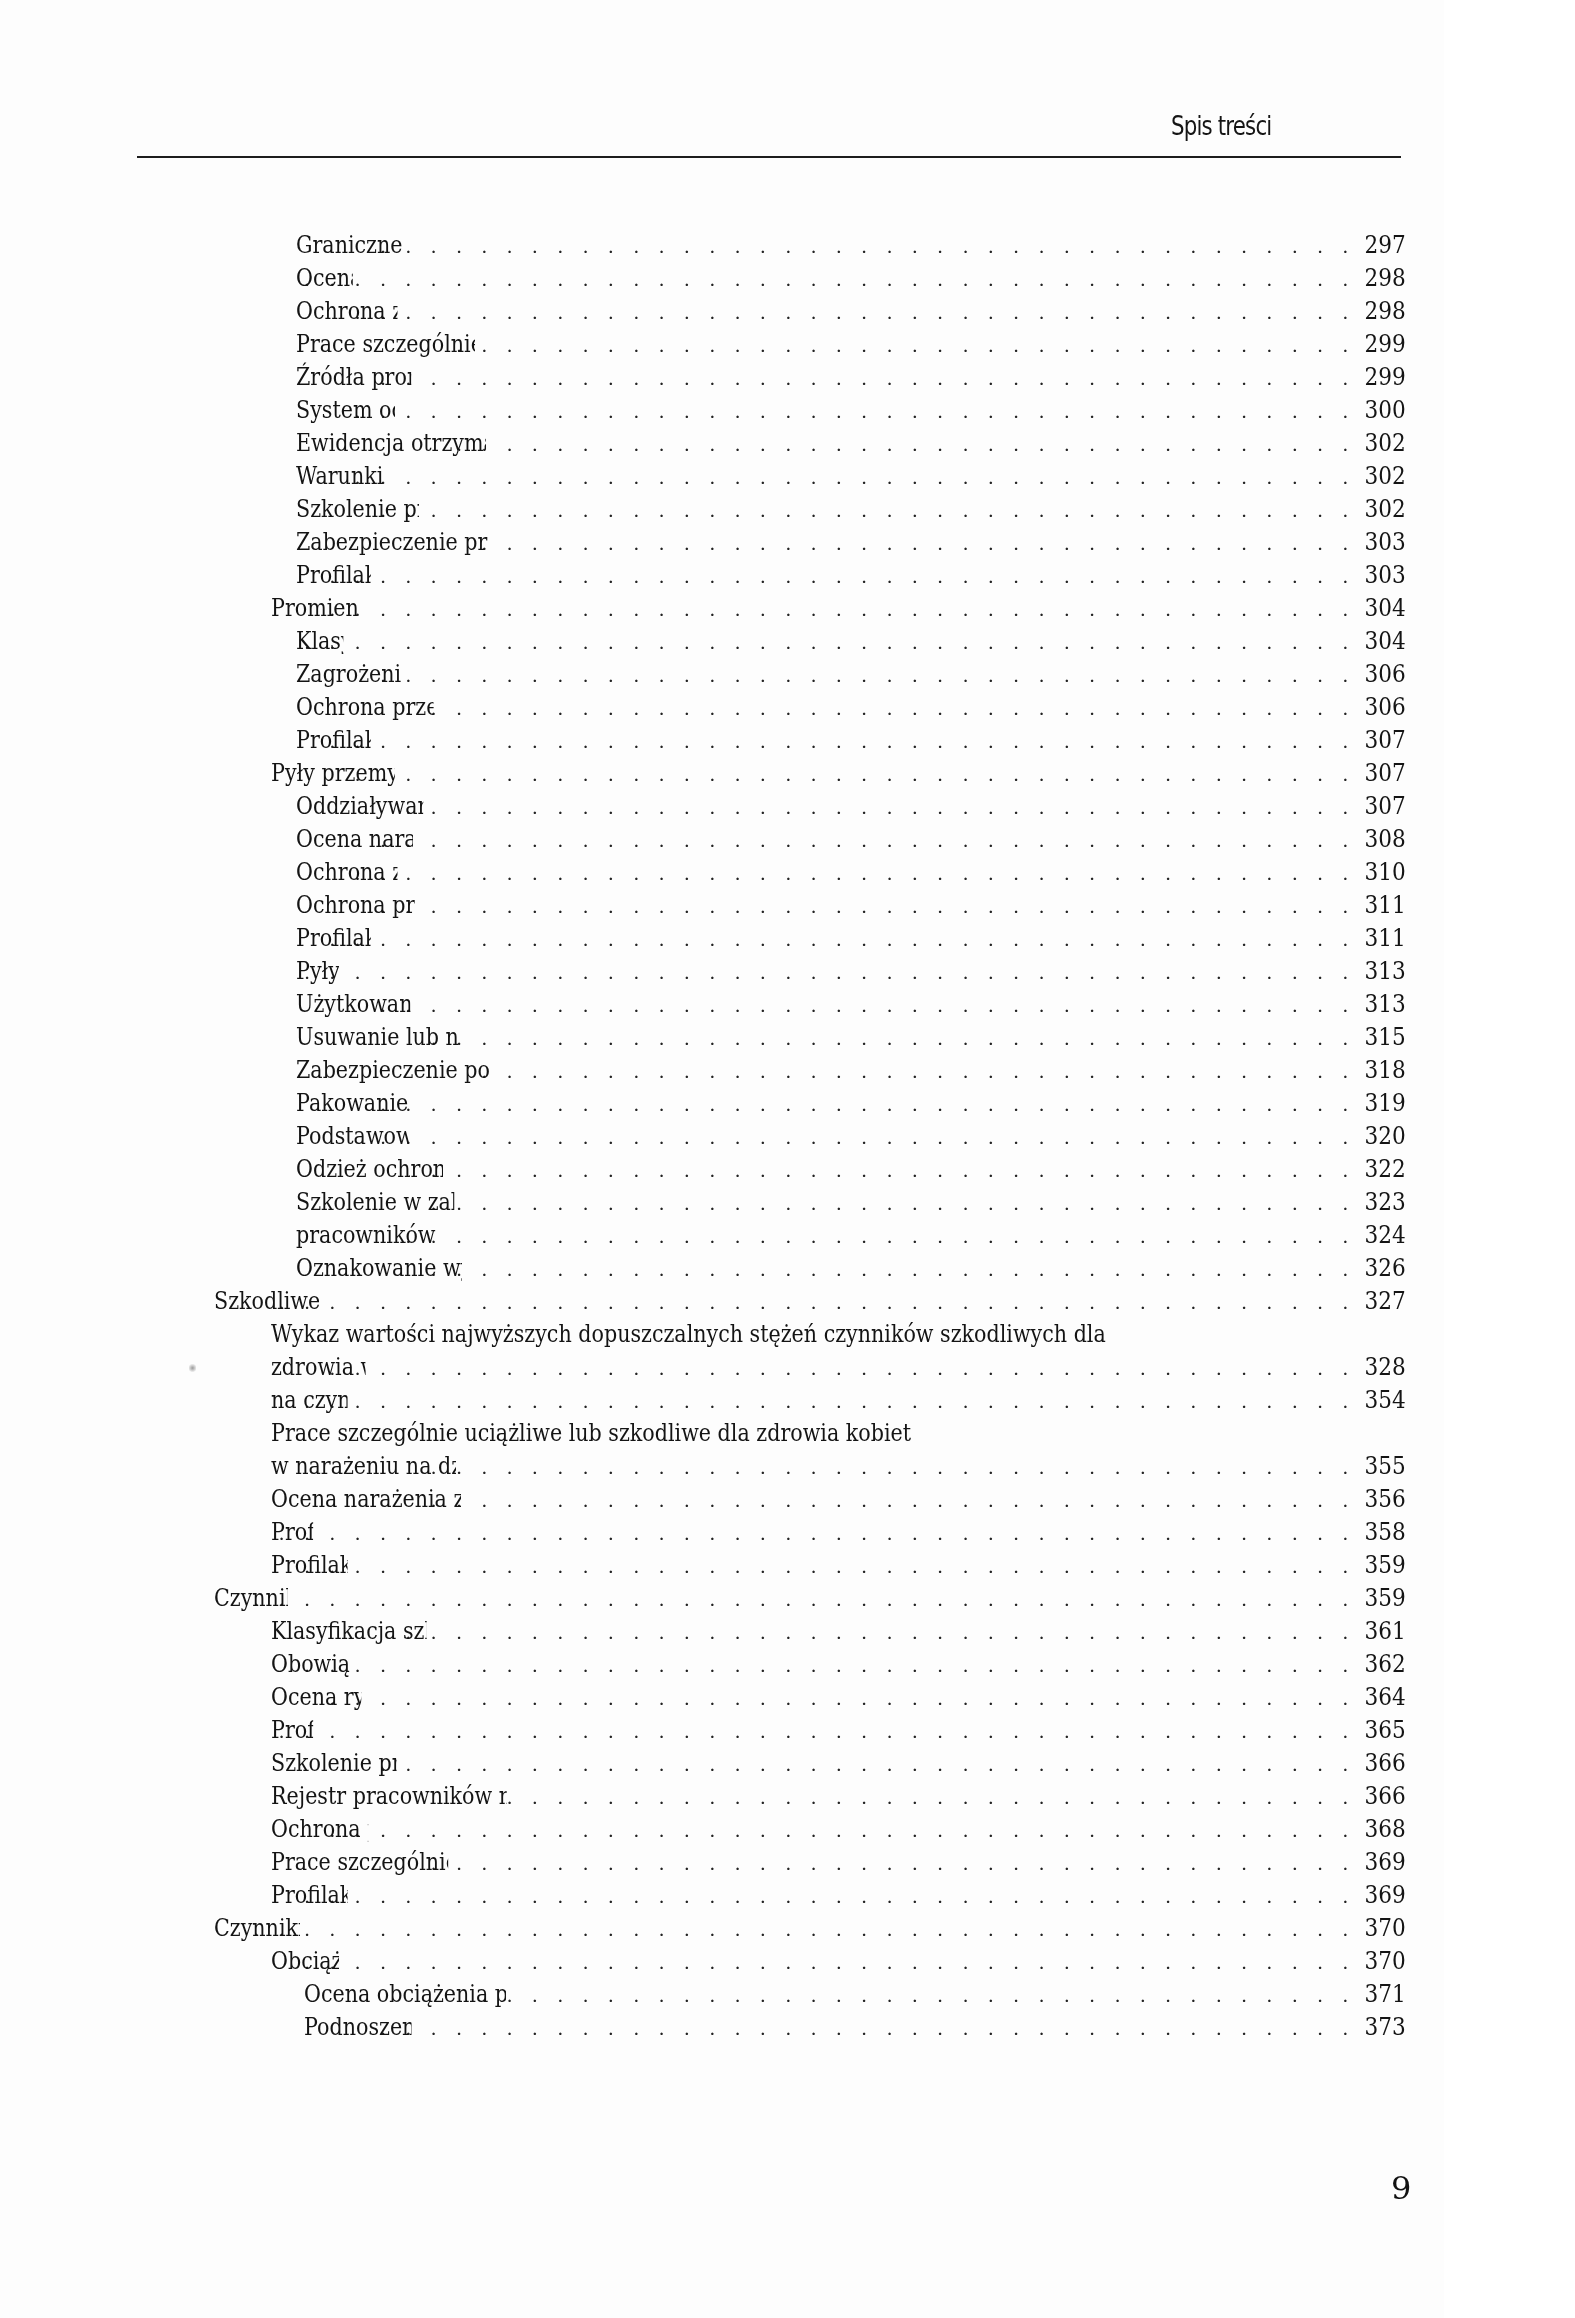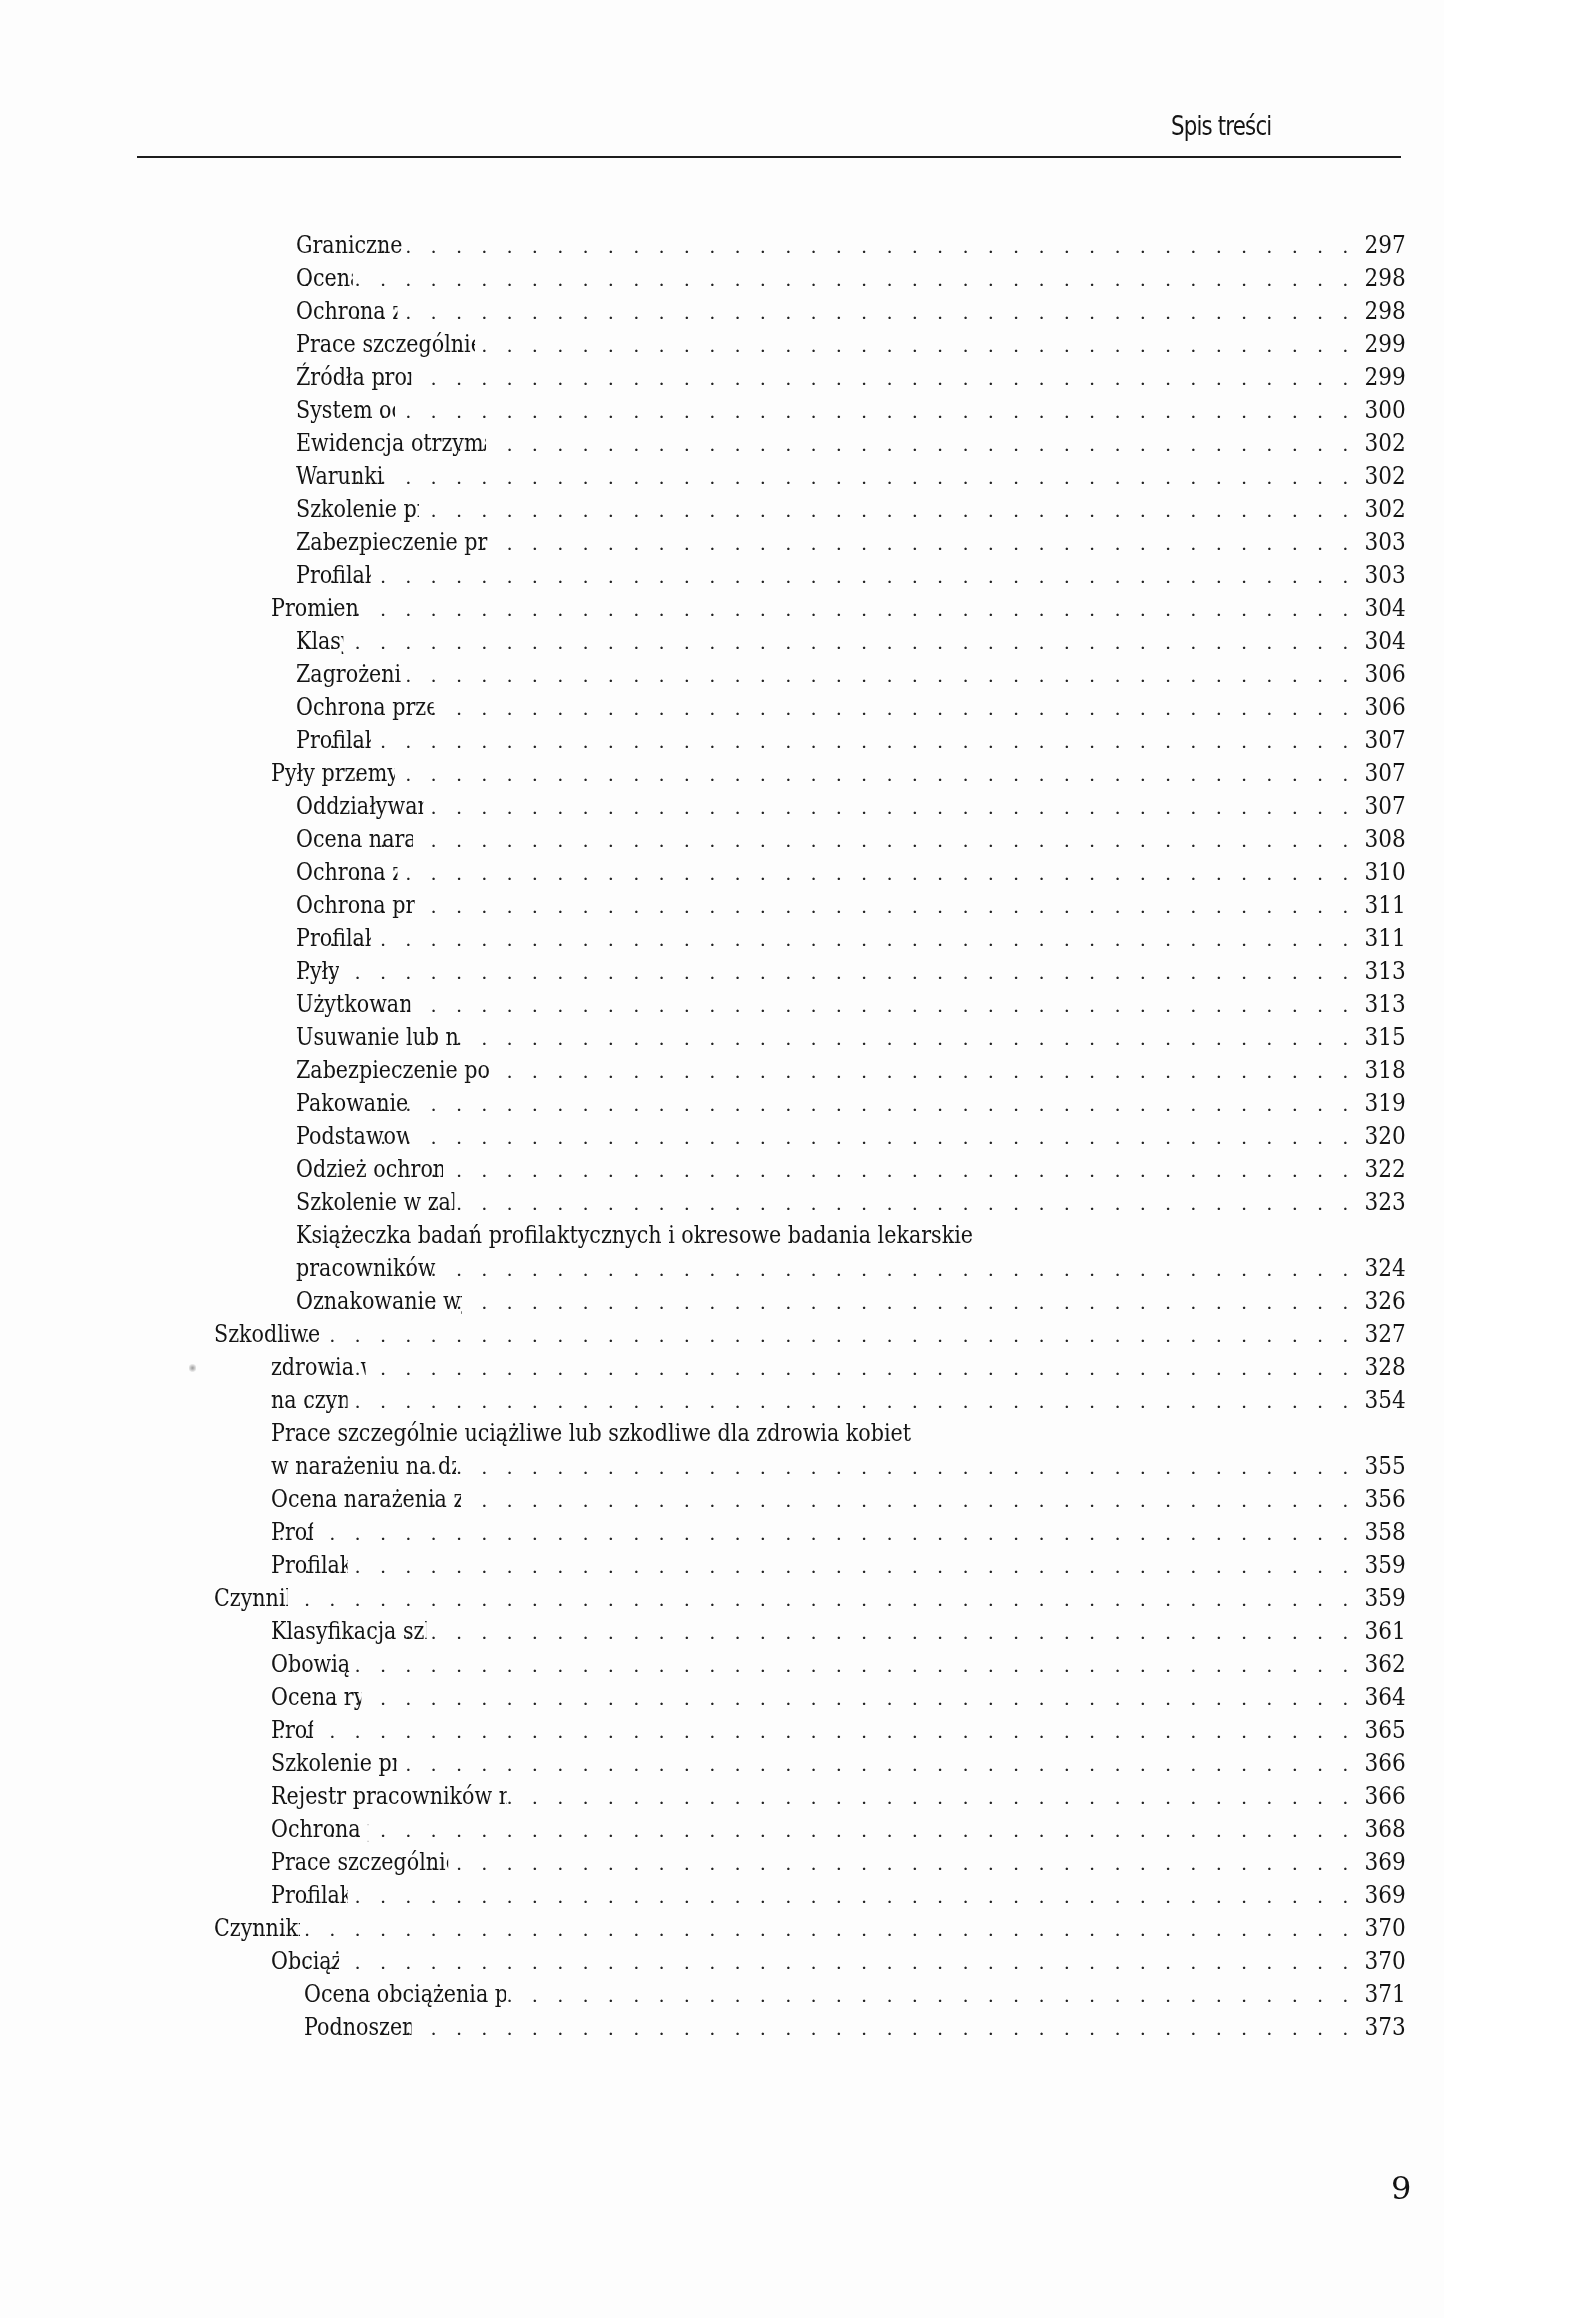--- a/index.html
+++ b/index.html
@@ -206,38 +206,38 @@
         <span class="entry-title">Odzież ochronna i środki ochrony indywidualnej</span>
         <span class="leader"></span>
         <span class="page-num">322</span>
       </div>
       <div class="toc-line lvl3">
         <span class="entry-title">Szkolenie w zakresie bezpieczeństwa i higieny pracy</span>
         <span class="leader"></span>
         <span class="page-num">323</span>
       </div>
       <div class="toc-line lvl3">
-        <span class="nobreak-title">Książeczka badań profilaktycznych i okresowe badania lekarskie</span>
-      </div>
-      <div class="toc-line lvl3">
         <span class="entry-title">pracowników narażonych na działanie azbestu</span>
         <span class="leader"></span>
         <span class="page-num">324</span>
       </div>
       <div class="toc-line lvl3">
         <span class="entry-title">Oznakowanie wyrobów i odpadów zawierających azbest</span>
         <span class="leader"></span>
         <span class="page-num">326</span>
       </div>
       <div class="toc-line lvl1">
         <span class="entry-title">Szkodliwe czynniki chemiczne</span>
         <span class="leader"></span>
         <span class="page-num">327</span>
       </div>
       <div class="toc-line lvl2">
+        <span class="nobreak-title">Wykaz wartości najwyższych dopuszczalnych stężeń czynników szkodliwych dla</span>
+      </div>
+      <div class="toc-line lvl2">
         <span class="entry-title">zdrowia w środowisku pracy</span>
         <span class="leader"></span>
         <span class="page-num">328</span>
       </div>
       <div class="toc-line lvl2">
         <span class="entry-title">na czynniki chemiczne</span>
         <span class="leader"></span>
         <span class="page-num">354</span>
       </div>
       <div class="toc-line lvl2">

